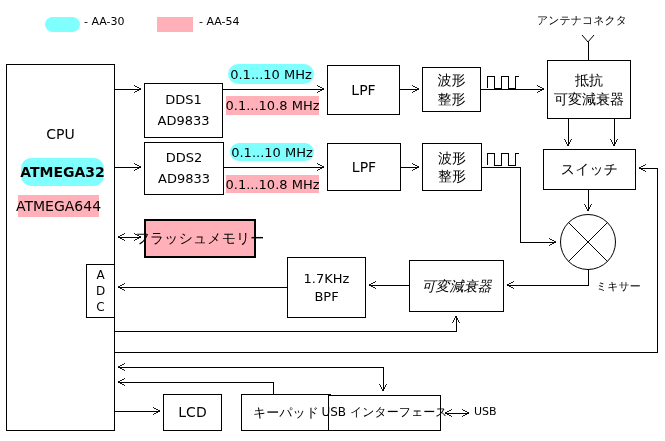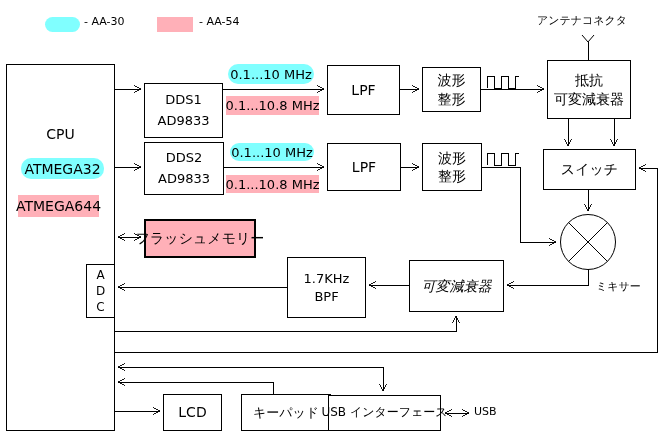--- a/index.html
+++ b/index.html
@@ -33,21 +33,21 @@
 
   <div class="badge aa30" style="left:45px;top:17px;width:35px;height:15px;"></div>
   <div class="lbl" style="left:84px;top:15px;">- AA-30</div>
   <div class="badge aa54" style="left:157px;top:17px;width:36px;height:15px;"></div>
   <div class="lbl" style="left:199px;top:15px;">- AA-54</div>
 
   <div class="lbl" style="left:537px;top:13px;">アンテナコネクタ</div>
 
   <div class="box" style="left:6px;top:64px;width:109px;height:367px;"></div>
   <div class="lbl" style="left:6px;top:126px;width:109px;text-align:center;font-size:14px;">CPU</div>
-  <div class="badge aa30" style="left:21px;top:158px;width:83px;height:21px;">ATMEGA32</div>
+  <div class="badge aa30" style="left:21px;top:158px;width:83px;height:28px;font-weight:bold;">ATMEGA32</div>
   <div class="badge aa54" style="left:18px;top:195px;width:81px;height:22px;">ATMEGA644</div>
   <div class="box adc" style="left:86px;top:264px;width:29px;height:54px;">
     <span>A</span>
     <span>D</span>
     <span>C</span>
   </div>
 
   <div class="box small" style="left:144px;top:63px;width:79px;height:55px;line-height:1.6;margin-top:20px;">
     <span>DDS1</span>
     <span>AD9833</span>

